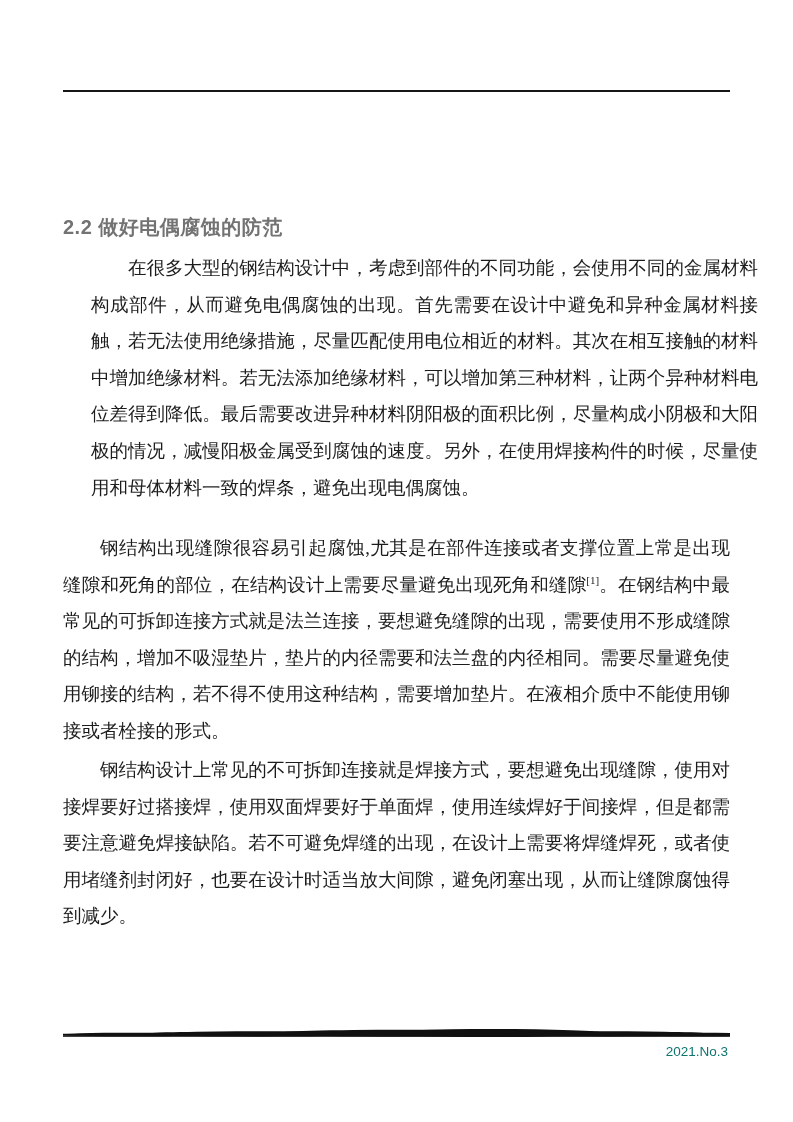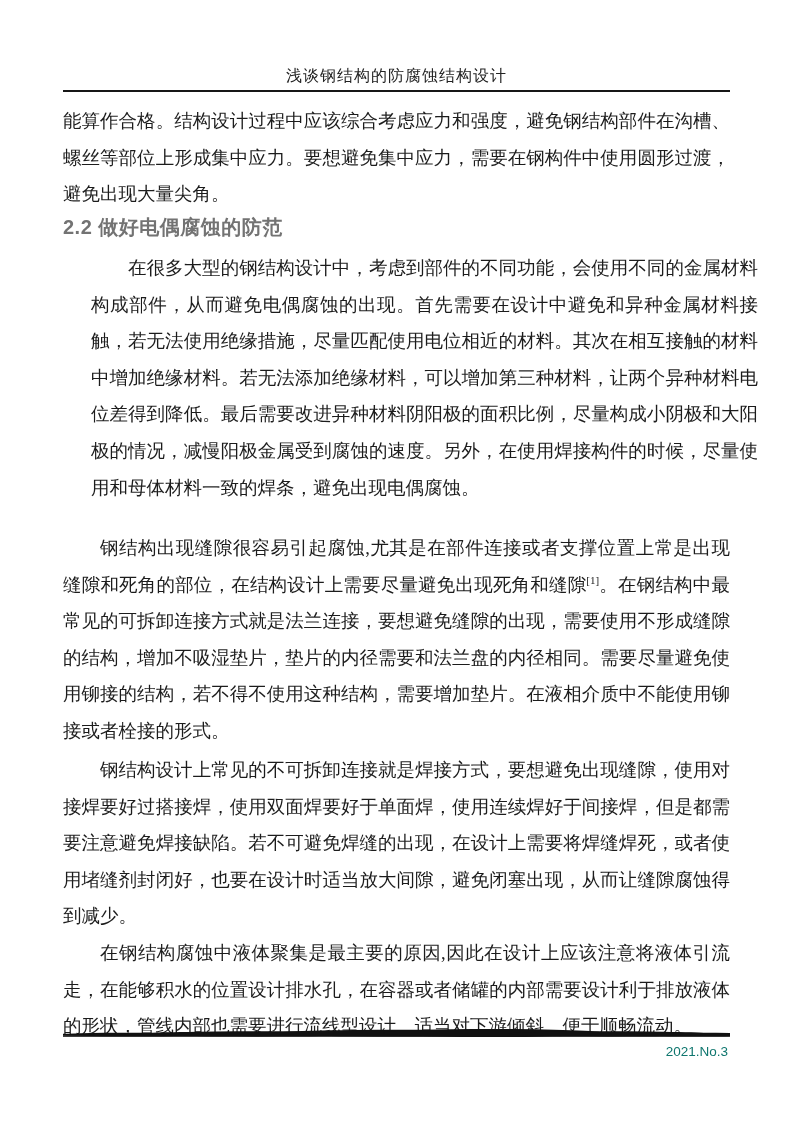--- a/index.html
+++ b/index.html
@@ -80,31 +80,28 @@
     right: 2px;
     font-size: 13.5px;
     color: #0f766e;
   }
 </style>
 </head>
 <body>
 
 <div class="page">
 
-  <div class="abs header-title">浅谈钢结构的防腐蚀结构设计</div>
   <div class="abs header-rule"></div>
 
-  <p class="abs body-para para-intro">能算作合格。结构设计过程中应该综合考虑应力和强度，避免钢结构部件在沟槽、螺丝等部位上形成集中应力。要想避免集中应力，需要在钢构件中使用圆形过渡，避免出现大量尖角。</p>
 
   <h2 class="abs section-heading heading-22">2.2 做好电偶腐蚀的防范</h2>
   <p class="abs body-para indent para-22">在很多大型的钢结构设计中，考虑到部件的不同功能，会使用不同的金属材料构成部件，从而避免电偶腐蚀的出现。首先需要在设计中避免和异种金属材料接触，若无法使用绝缘措施，尽量匹配使用电位相近的材料。其次在相互接触的材料中增加绝缘材料。若无法添加绝缘材料，可以增加第三种材料，让两个异种材料电位差得到降低。最后需要改进异种材料阴阳极的面积比例，尽量构成小阴极和大阳极的情况，减慢阳极金属受到腐蚀的速度。另外，在使用焊接构件的时候，尽量使用和母体材料一致的焊条，避免出现电偶腐蚀。</p>
 
   <p class="abs body-para indent para-23a"><span>钢结构出现缝隙很容易引起腐蚀,尤其是在部件连接或者支撑位置上常是出现缝隙和死角的部位，在结构设计上需要尽量避免出现死角和缝隙</span><sup class="ref">[1]</sup><span>。在钢结构中最常见的可拆卸连接方式就是法兰连接，要想避免缝隙的出现，需要使用不形成缝隙的结构，增加不吸湿垫片，垫片的内径需要和法兰盘的内径相同。需要尽量避免使用铆接的结构，若不得不使用这种结构，需要增加垫片。在液相介质中不能使用铆接或者栓接的形式。</span></p>
   <p class="abs body-para indent para-23b">钢结构设计上常见的不可拆卸连接就是焊接方式，要想避免出现缝隙，使用对接焊要好过搭接焊，使用双面焊要好于单面焊，使用连续焊好于间接焊，但是都需要注意避免焊接缺陷。若不可避免焊缝的出现，在设计上需要将焊缝焊死，或者使用堵缝剂封闭好，也要在设计时适当放大间隙，避免闭塞出现，从而让缝隙腐蚀得到减少。</p>
-  <p class="abs body-para indent para-23c">在钢结构腐蚀中液体聚集是最主要的原因,因此在设计上应该注意将液体引流走，在能够积水的位置设计排水孔，在容器或者储罐的内部需要设计利于排放液体的形状，管线内部也需要进行流线型设计，适当对下游倾斜，便于顺畅流动。</p>
 
   <div class="abs footer-line">
     <svg width="667" height="12" viewBox="0 0 667 12" xmlns="http://www.w3.org/2000/svg">
       <rect x="0" y="6.2" width="667" height="1.6" fill="#111111"></rect>
       <ellipse cx="70" cy="5.5" rx="75" ry="1.8" fill="#111111"></ellipse>
       <ellipse cx="195" cy="4.8" rx="110" ry="2.6" fill="#111111"></ellipse>
       <ellipse cx="340" cy="4.2" rx="130" ry="3.4" fill="#111111"></ellipse>
       <ellipse cx="430" cy="4.0" rx="110" ry="4.0" fill="#111111"></ellipse>
       <ellipse cx="545" cy="4.8" rx="100" ry="2.6" fill="#111111"></ellipse>
       <ellipse cx="630" cy="5.5" rx="60" ry="1.8" fill="#111111"></ellipse>

